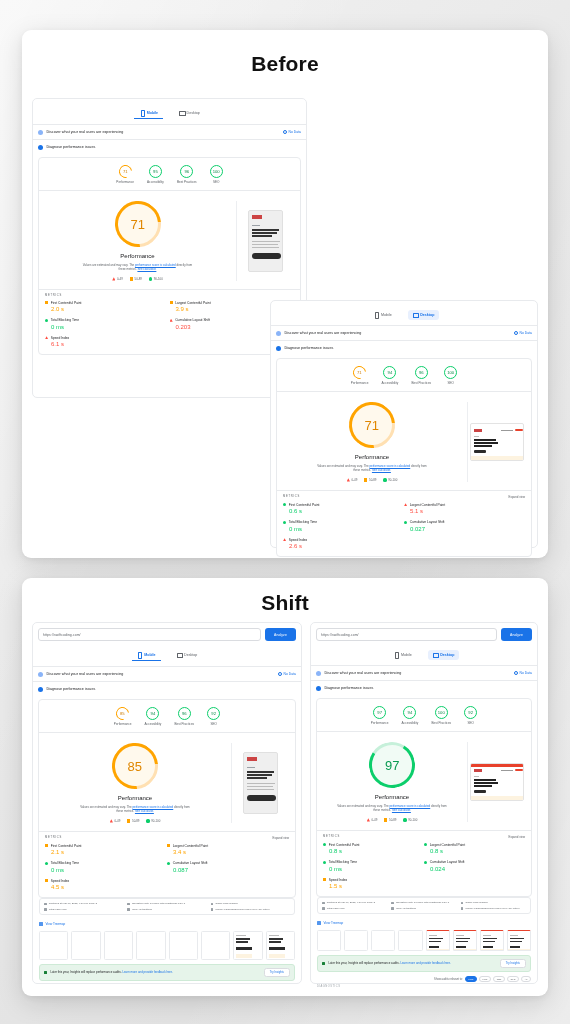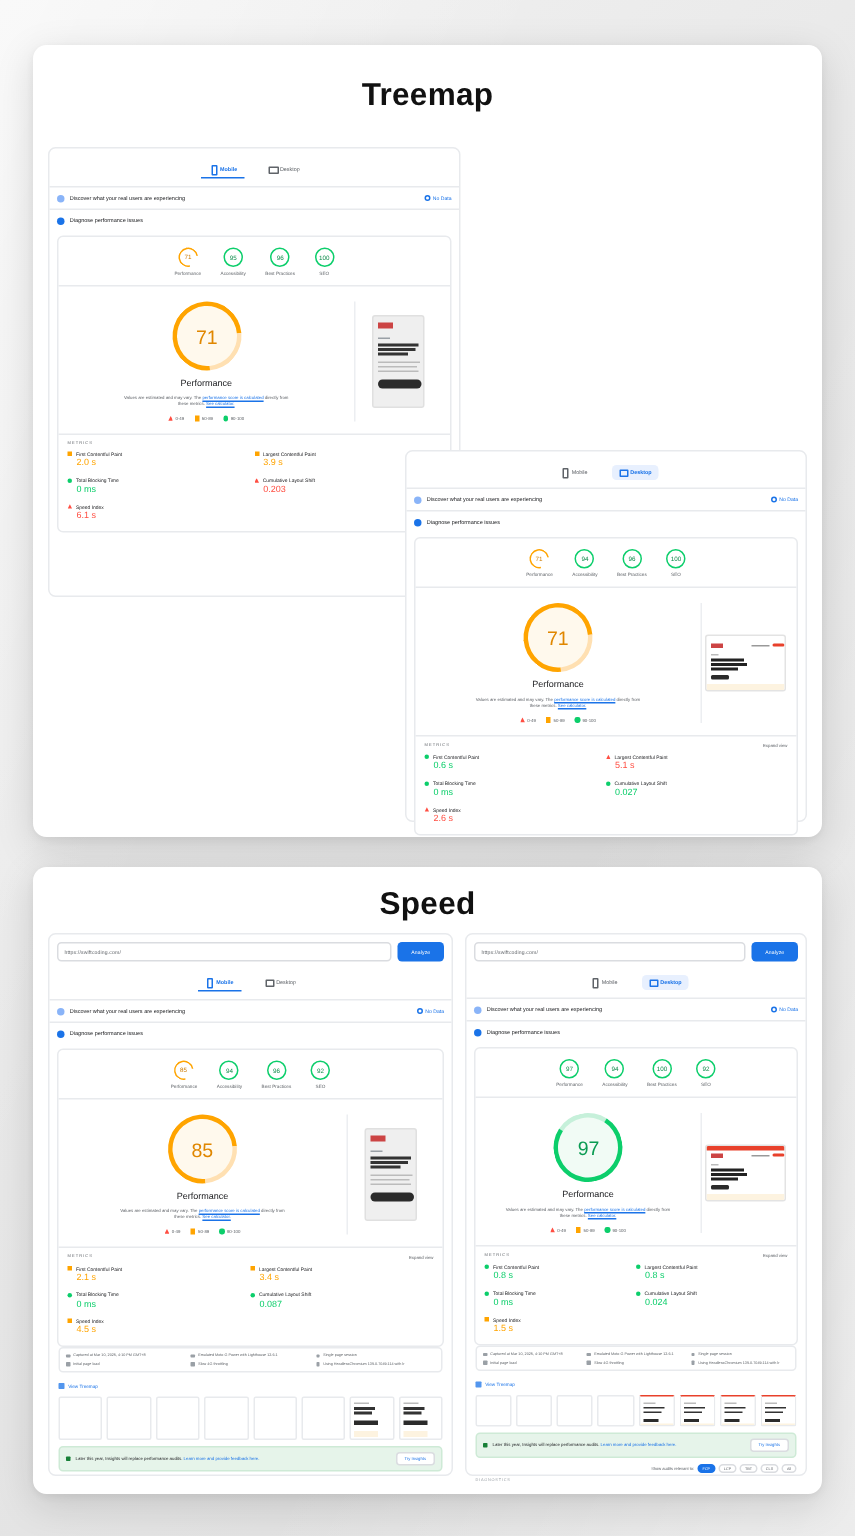--- a/index.html
+++ b/index.html
@@ -183,21 +183,21 @@
   .chip { border: 1px solid #dadce0; border-radius: 6px; padding: 0.6px 2.6px; font-size: 2.5px; color: #5f6368; background: #fff; }
   .chip.active { background: #1a73e8; color: #fff; border-color: #1a73e8; }
   .diag-label { font-size: 2.6px; color: #9aa0a6; padding: 0 6px 3px; letter-spacing: 0.5px; }
 </style>
 </head>
 <body>
 
 <div class="bg-sheen"></div>
 
 <div class="card" id="before-card">
-  <div class="section-title" id="before-title">Treemap</div>
+  <div class="section-title" id="before-title">Before</div>
   <div class="psi" id="psi-before-mobile" style="left:10px; top:68px; width:275px; height:300px;">
       <div style="padding: 5px 0px 0px; display: flex; flex-direction: column; height: 100%;">
         <div class="tabs">
           <div class="tab active underline">
             <span class="glyph glyph-mobile"></span>
             <span>Mobile</span>
           </div>
           <div class="tab">
             <span class="glyph glyph-desktop"></span>
             <span>Desktop</span>
@@ -440,21 +440,21 @@
                 <div class="m-val green">0.027</div>
               </div>
             </div>
           </div>
         </div>
       </div>
     </div>
 </div>
 
 <div class="card" id="after-card">
-  <div class="section-title" id="after-title">Speed</div>
+  <div class="section-title" id="after-title">Shift</div>
   <div class="psi" id="psi-after-mobile" style="left:10px; top:44px; width:270px; height:362px;">
       <div style="padding: 5px 0px 0px; display: flex; flex-direction: column; height: 100%;">
         <div style="padding: 0px 5px;">
           <div class="url-row">
             <div class="url-box">https://swiftcoding.com/</div>
             <div class="analyze-btn">Analyze</div>
           </div>
         </div>
         <div class="tabs">
           <div class="tab active underline">

